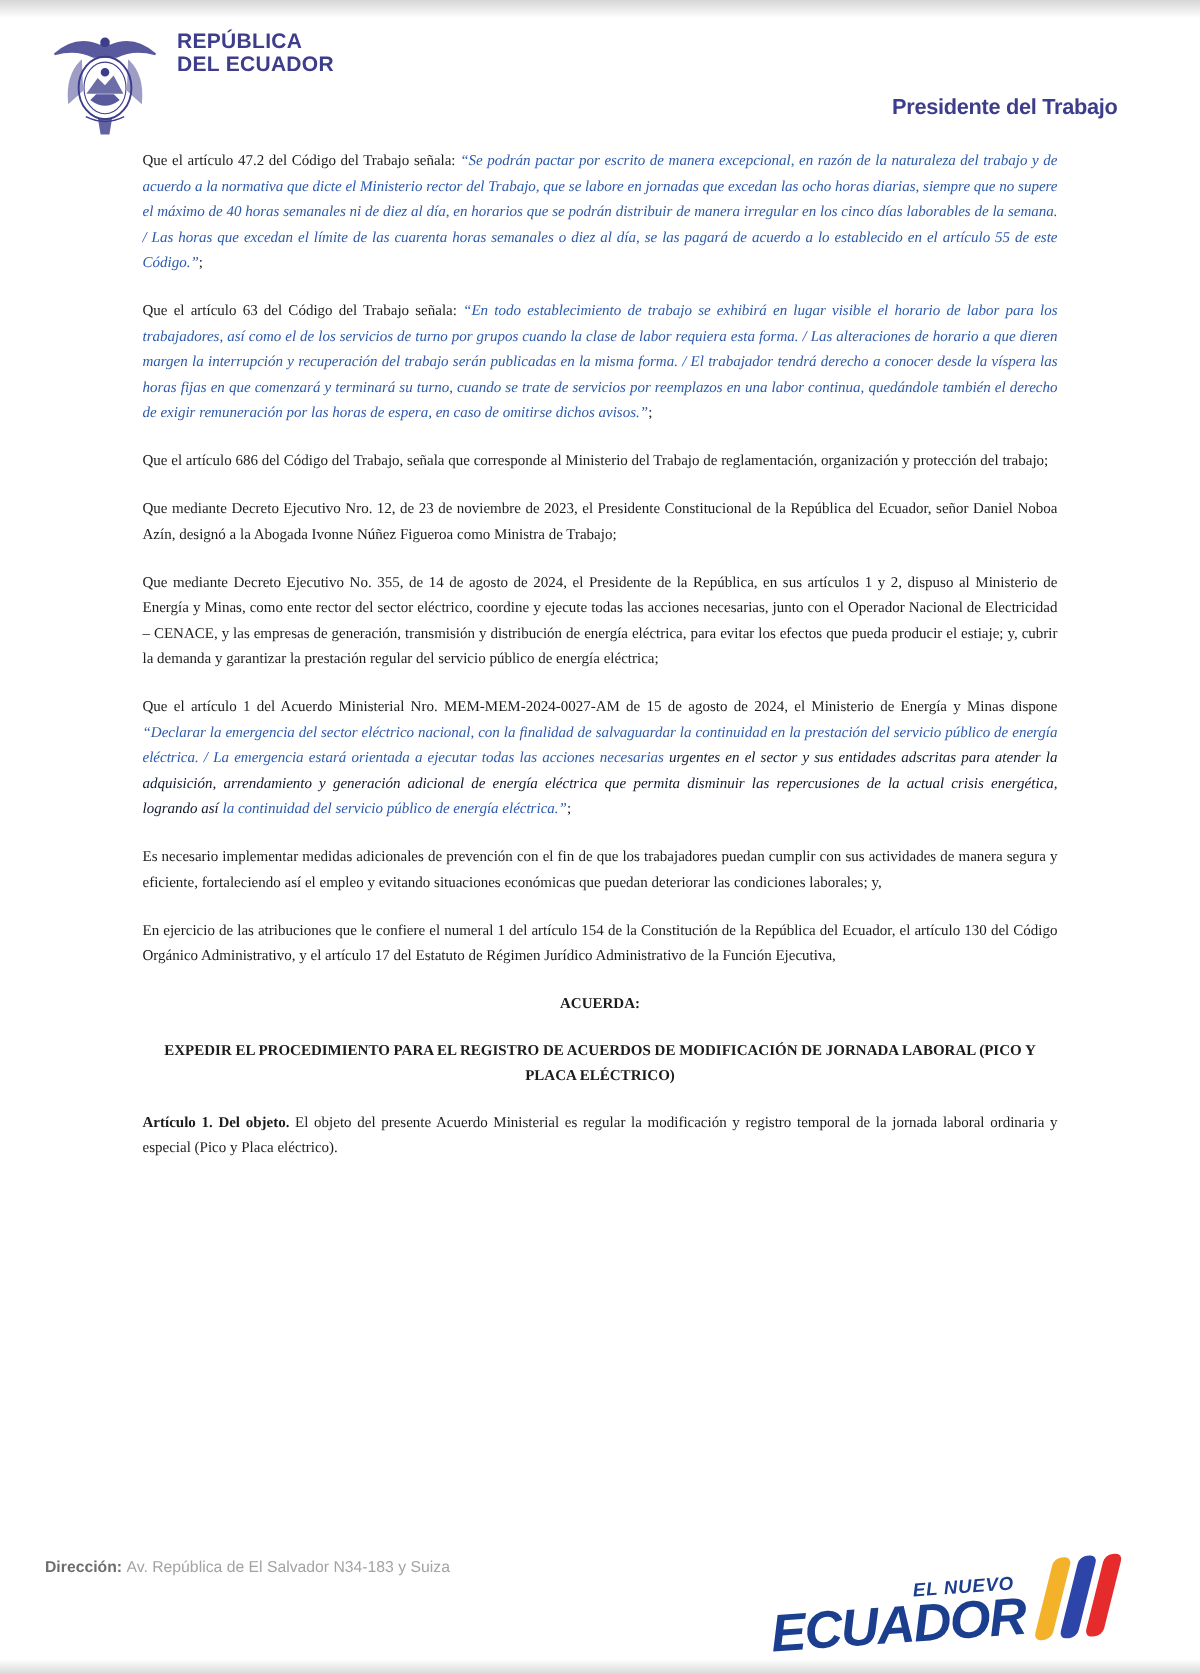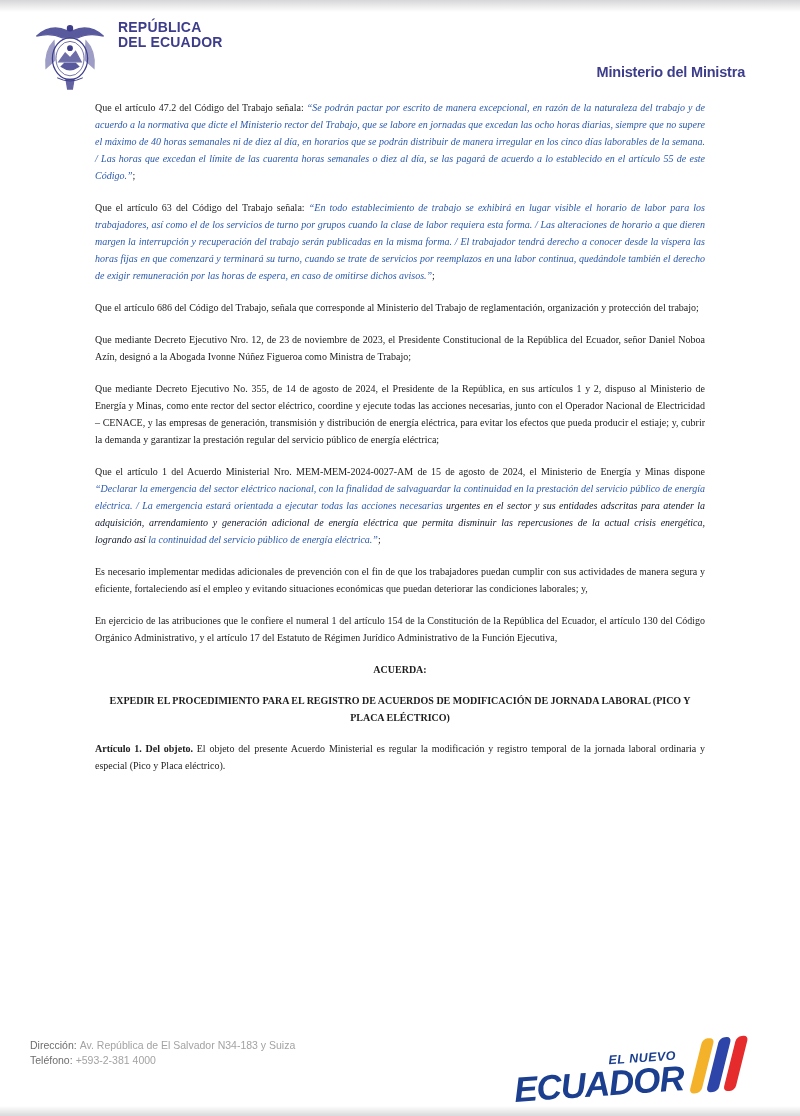--- a/index.html
+++ b/index.html
@@ -28,21 +28,21 @@
   .para{margin:0 0 15px 0;text-align:justify;}
   .para.center{text-align:center;font-weight:bold;margin-bottom:14px;}
   .run-normal{}
   .run-bold{font-weight:bold;}
   .run-quote{color:#2b59ac;font-style:italic;}
   .run-quote-dark{color:#0f172a;font-style:italic;}
 
   
   .footer{position:absolute;left:30px;top:1038px;
     font-family:"Liberation Sans", sans-serif;font-size:10.5px;line-height:15px;}
-  .f-label{color:#6e6e6e;font-weight:normal;margin-right:3px;}
+  .f-label{color:#6e6e6e;font-weight:bold;margin-right:3px;}
   .f-value{color:#a3a3a3;}
 
   .footer-logo{position:absolute;right:58px;top:1044px;display:flex;align-items:flex-end;
     transform:rotate(-4deg);font-family:"Liberation Sans", sans-serif;}
   .logo-text{display:flex;flex-direction:column;align-items:flex-end;}
   .logo-top{font-style:italic;font-weight:bold;font-size:12.5px;letter-spacing:0.5px;
     color:#1b3e8f;margin-right:6px;}
   .logo-main{font-style:italic;font-weight:bold;font-size:35px;line-height:32px;
     letter-spacing:-1px;color:#1b3e8f;}
   .logo-stripes{display:flex;margin-left:8px;height:54px;align-items:stretch;}
@@ -71,44 +71,41 @@
 
     <path d="M39 58 Q50 66 61 58 L57 54 L43 54 Z" fill="#3d3d8c" opacity="0.85"></path>
 
     <path d="M45 74 H55 L53 86 H47 Z" fill="#3d3d8c" opacity="0.8"></path>
     <path d="M34 72 Q50 80 66 72" stroke-width="1.2"></path>
   </svg>
   <div class="brand">
     <div>REPÚBLICA</div>
     <div>DEL ECUADOR</div>
   </div>
-  <div class="ministry">Ministerio del Ministra</div>
+  <div class="ministry">Presidente del Trabajo</div>
 </div>
 
 <div class="doc-body">
     <p class="para"><span class="run-normal">Que el artículo 47.2 del Código del Trabajo señala: </span><span class="run-quote">“Se podrán pactar por escrito de manera excepcional, en razón de la naturaleza del trabajo y de acuerdo a la normativa que dicte el Ministerio rector del Trabajo, que se labore en jornadas que excedan las ocho horas diarias, siempre que no supere el máximo de 40 horas semanales ni de diez al día, en horarios que se podrán distribuir de manera irregular en los cinco días laborables de la semana. / Las horas que excedan el límite de las cuarenta horas semanales o diez al día, se las pagará de acuerdo a lo establecido en el artículo 55 de este Código.”</span><span class="run-normal">;</span></p>
     <p class="para"><span class="run-normal">Que el artículo 63 del Código del Trabajo señala: </span><span class="run-quote">“En todo establecimiento de trabajo se exhibirá en lugar visible el horario de labor para los trabajadores, así como el de los servicios de turno por grupos cuando la clase de labor requiera esta forma. / Las alteraciones de horario a que dieren margen la interrupción y recuperación del trabajo serán publicadas en la misma forma. / El trabajador tendrá derecho a conocer desde la víspera las horas fijas en que comenzará y terminará su turno, cuando se trate de servicios por reemplazos en una labor continua, quedándole también el derecho de exigir remuneración por las horas de espera, en caso de omitirse dichos avisos.”</span><span class="run-normal">;</span></p>
     <p class="para"><span class="run-normal">Que el artículo 686 del Código del Trabajo, señala que corresponde al Ministerio del Trabajo de reglamentación, organización y protección del trabajo;</span></p>
     <p class="para"><span class="run-normal">Que mediante Decreto Ejecutivo Nro. 12, de 23 de noviembre de 2023, el Presidente Constitucional de la República del Ecuador, señor Daniel Noboa Azín, designó a la Abogada Ivonne Núñez Figueroa como Ministra de Trabajo;</span></p>
     <p class="para"><span class="run-normal">Que mediante Decreto Ejecutivo No. 355, de 14 de agosto de 2024, el Presidente de la República, en sus artículos 1 y 2, dispuso al Ministerio de Energía y Minas, como ente rector del sector eléctrico, coordine y ejecute todas las acciones necesarias, junto con el Operador Nacional de Electricidad – CENACE, y las empresas de generación, transmisión y distribución de energía eléctrica, para evitar los efectos que pueda producir el estiaje; y, cubrir la demanda y garantizar la prestación regular del servicio público de energía eléctrica;</span></p>
     <p class="para"><span class="run-normal">Que el artículo 1 del Acuerdo Ministerial Nro. MEM-MEM-2024-0027-AM de 15 de agosto de 2024, el Ministerio de Energía y Minas dispone </span><span class="run-quote">“Declarar la emergencia del sector eléctrico nacional, con la finalidad de salvaguardar la continuidad en la prestación del servicio público de energía eléctrica. / La emergencia estará orientada a ejecutar todas las acciones necesarias </span><span class="run-quote-dark">urgentes en el sector y sus entidades adscritas para atender la adquisición, arrendamiento y generación adicional de energía eléctrica que permita disminuir las repercusiones de la actual crisis energética, logrando así </span><span class="run-quote">la continuidad del servicio público de energía eléctrica.”</span><span class="run-normal">;</span></p>
     <p class="para"><span class="run-normal">Es necesario implementar medidas adicionales de prevención con el fin de que los trabajadores puedan cumplir con sus actividades de manera segura y eficiente, fortaleciendo así el empleo y evitando situaciones económicas que puedan deteriorar las condiciones laborales; y,</span></p>
     <p class="para"><span class="run-normal">En ejercicio de las atribuciones que le confiere el numeral 1 del artículo 154 de la Constitución de la República del Ecuador, el artículo 130 del Código Orgánico Administrativo, y el artículo 17 del Estatuto de Régimen Jurídico Administrativo de la Función Ejecutiva,</span></p>
     <p class="para center"><span class="run-bold">ACUERDA:</span></p>
     <p class="para center"><span class="run-bold">EXPEDIR EL PROCEDIMIENTO PARA EL REGISTRO DE ACUERDOS DE MODIFICACIÓN DE JORNADA LABORAL (PICO Y PLACA ELÉCTRICO)</span></p>
     <p class="para"><span class="run-bold">Artículo 1. Del objeto. </span><span class="run-normal">El objeto del presente Acuerdo Ministerial es regular la modificación y registro temporal de la jornada laboral ordinaria y especial (Pico y Placa eléctrico).</span></p>
   </div>
 
 <div class="footer">
   <div class="footer-line">
     <span class="f-label">Dirección:</span><span class="f-value">Av. República de El Salvador N34-183 y Suiza</span>
   </div>
-  <div class="footer-line">
-    <span class="f-label">Teléfono:</span><span class="f-value">+593-2-381 4000</span>
-  </div>
 </div>
 
 <div class="footer-logo">
   <div class="logo-text">
     <div class="logo-top">EL NUEVO</div>
     <div class="logo-main">ECUADOR</div>
   </div>
   <div class="logo-stripes">
     <span class="stripe" style="background: rgb(243, 178, 41);"></span>
     <span class="stripe" style="background: rgb(45, 68, 168);"></span>

